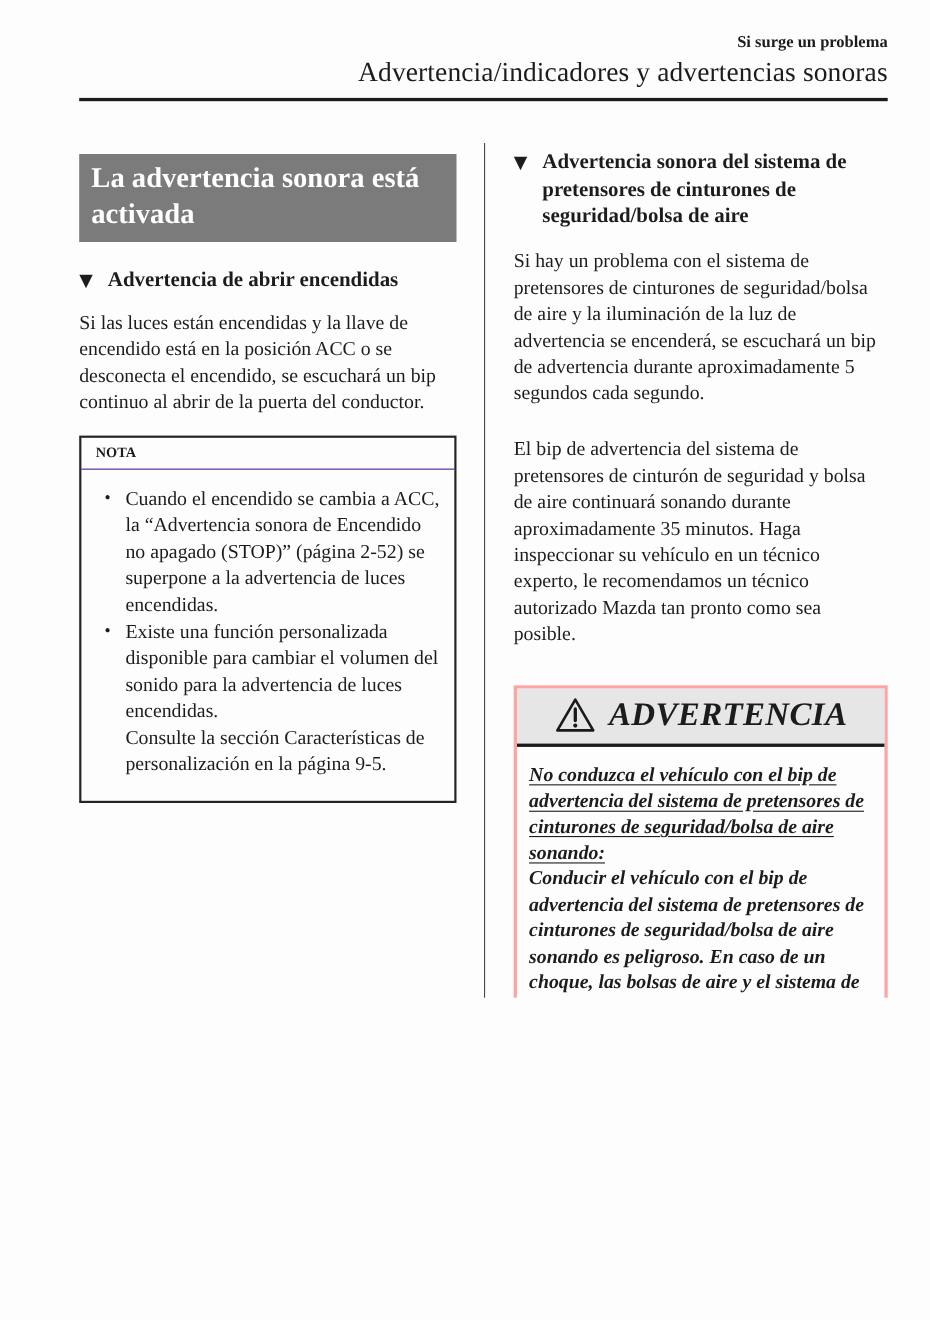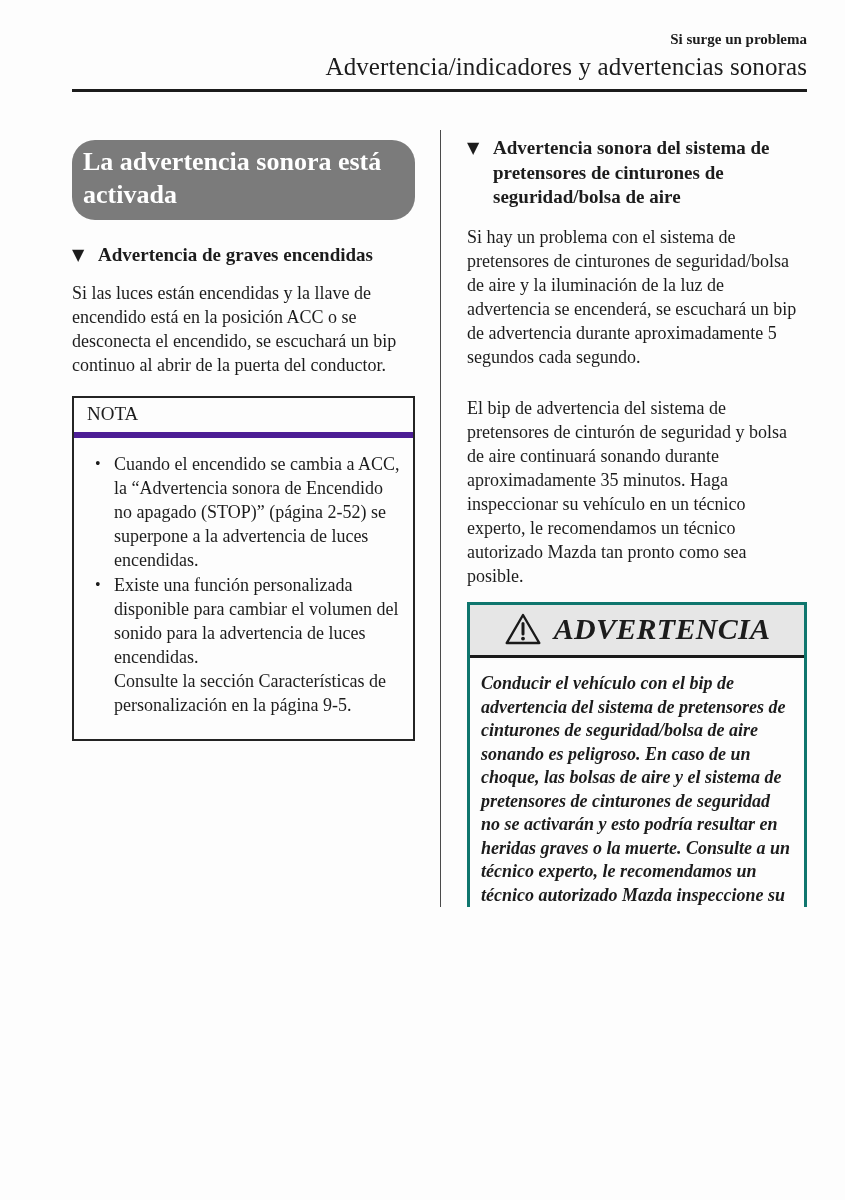--- a/index.html
+++ b/index.html
@@ -51,21 +51,20 @@
 
   
   .section-box {
     margin-top: 6px;
     background: var(--section-box-bg);
     color: #fff;
     font-weight: bold;
     font-size: 26px;
     line-height: 1.27;
     padding: 5px 12px 9px 11px;
-    border-radius: 23px;
   }
   .subheading {
     margin: 23px 0 0;
     font-size: 19px; font-weight: bold;
     line-height: 1.3;
     display: flex;
   }
   .tri {
     flex: none; width: 26px;
     font-size: 16px; line-height: 1.55;
@@ -74,42 +73,42 @@
   .body-par {
     margin: 13px 0 0;
     font-size: 18px; line-height: 24px;
   }
   .note-box {
     margin-top: 19px;
     border: 2px solid #242424;
     background: #fdfdfd;
   }
   .note-label {
-    font-size: 19px; font-weight: normal;
+    font-size: 13px; font-weight: bold;
     padding: 5px 13px 7px;
-    border-bottom: 6px solid #4c1d95;
+    border-bottom: 1px solid #4c1d95;
   }
   .note-list {
     list-style: none;
     margin: 14px 0 22px;
     padding: 0 8px 0 21px;
   }
   .note-list li { display: flex; font-size: 18px; line-height: 24px; }
   .note-list li + li { margin-top: 1px; }
   .bullet-glyph { flex: none; width: 19px; font-size: 16px; }
   .li-text span { display: block; }
 
   
   .col-right .subheading { margin-top: 2px; }
   .col-right .body-par.p1 { margin-top: 15px; }
   .col-right .body-par.p2 { margin-top: 27px; }
 
   .warning-box {
-    margin-top: 14px;
-    border: 3px solid #0f766e;
+    margin-top: 35px;
+    border: 3px solid #fca5a5;
   }
   .warning-header {
     display: flex; align-items: center; justify-content: center;
     gap: 12px;
     background: var(--warning-header-bg);
     border-bottom: 3px solid #1a1a1a;
     padding: 7px 4px 9px;
   }
   .warn-icon svg { display: block; width: 38px; height: 34px; }
   .warn-label {
@@ -150,21 +149,21 @@
   <div class="columns">
 
     <div class="col-left">
 
       <div class="section-box">
         <span>La advertencia sonora está activada</span>
       </div>
 
       <h2 class="subheading">
         <span class="tri">▼</span>
-        <span>Advertencia de graves encendidas</span>
+        <span>Advertencia de abrir encendidas</span>
       </h2>
 
       <p class="body-par">Si las luces están encendidas y la llave de encendido está en la posición ACC o se desconecta el encendido, se escuchará un bip continuo al abrir de la puerta del conductor.</p>
 
       <div class="note-box">
         <div class="note-label">NOTA</div>
         <ul class="note-list">
           <li>
             <span class="bullet-glyph">•</span>
             <span class="li-text">Cuando el encendido se cambia a ACC, la “Advertencia sonora de Encendido no apagado (STOP)” (página 2-52) se superpone a la advertencia de luces encendidas.</span>
@@ -197,20 +196,21 @@
           <span class="warn-icon">
             <svg viewBox="0 0 38 34" aria-hidden="true">
               <path d="M19 3 L35.3 31 L2.7 31 Z" fill="none" stroke="#1a1a1a" stroke-width="2.4" stroke-linejoin="round"></path>
               <path d="M19 11.5 L19 22" stroke="#1a1a1a" stroke-width="3" stroke-linecap="round"></path>
               <circle cx="19" cy="26.6" r="1.9" fill="#1a1a1a"></circle>
             </svg>
           </span>
           <span class="warn-label">ADVERTENCIA</span>
         </div>
         <div class="warning-body">
+          <p class="warning-lead">No conduzca el vehículo con el bip de advertencia del sistema de pretensores de cinturones de seguridad/​bolsa de aire sonando:</p>
           <p class="warning-text">Conducir el vehículo con el bip de advertencia del sistema de pretensores de cinturones de seguridad/​bolsa de aire sonando es peligroso. En caso de un choque, las bolsas de aire y el sistema de pretensores de cinturones de seguridad no se activarán y esto podría resultar en heridas graves o la muerte. Consulte a un técnico experto, le recomendamos un técnico autorizado Mazda inspeccione su vehículo tan pronto como sea posible.</p>
         </div>
       </div>
     </div>
   </div>
 
   <div class="page-number">7-51</div>
 </div>
 
 </body></html>

